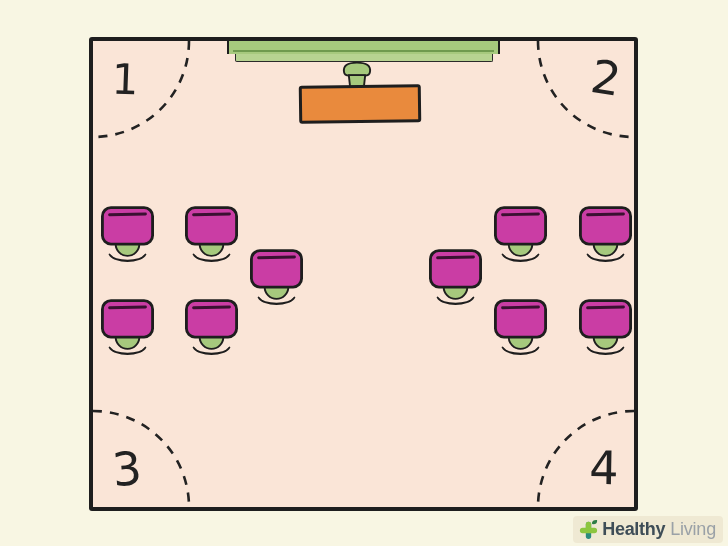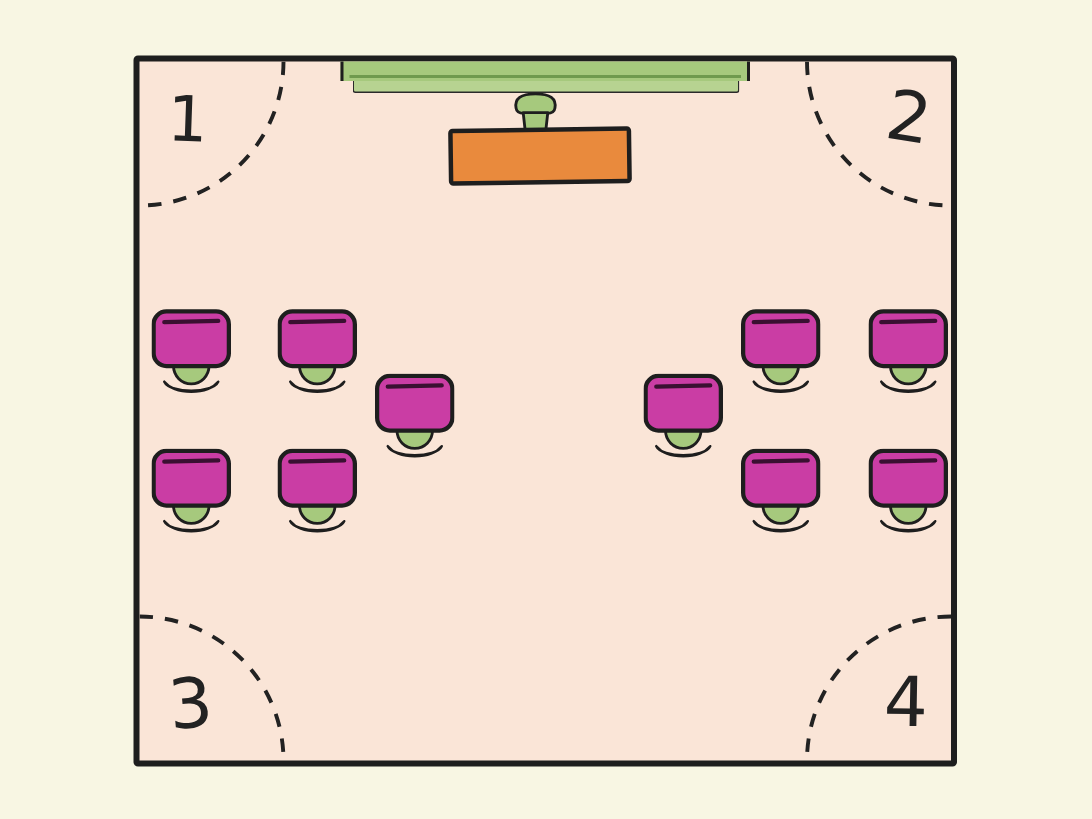--- a/index.html
+++ b/index.html
@@ -162,14 +162,24 @@
   <div class="desk-unit" style="left: 579px; top: 299px;">
     <svg viewBox="0 0 56 64">
       <circle cx="28" cy="40" r="12.5" fill="#a6c97d" stroke="#1e1e1e" stroke-width="2"></circle>
       <path d="M9,51 C13,59.5 43,59.5 47,51 C43,56 36,58 28,58 C20,58 13,56 9,51 Z" fill="#a6c97d" stroke="#1e1e1e" stroke-width="1.8" stroke-linejoin="round"></path>
       <rect x="1.5" y="1.5" width="53" height="38.5" rx="9" fill="#ca3da4" stroke="#1e1e1e" stroke-width="3"></rect>
       <path d="M9,9 L47,8.2" fill="none" stroke="#3a1031" stroke-width="3" stroke-linecap="round"></path>
     </svg>
   </div>
 </div>
 
+  <div class="logo">
+    <svg width="21" height="21" viewBox="0 0 22 22">
+      <rect x="8.2" y="3" width="5.6" height="18" rx="2.8" fill="#2b8c7c"></rect>
+      <rect x="2" y="9.2" width="18" height="5.6" rx="2.8" fill="#8cc63f"></rect>
+      <rect x="8.2" y="3" width="5.6" height="9" rx="2.8" fill="#8cc63f"></rect>
+      <path d="M14.5,4.5 Q15,0.5 20,1 Q20.5,5.5 16,5.5 Q14.8,5.5 14.5,4.5 Z" fill="#2e7d44"></path>
+    </svg>
+    <span class="bold">Healthy</span>
+    <span class="light">Living</span>
+  </div>
 
 </div>
 
 </body></html>

